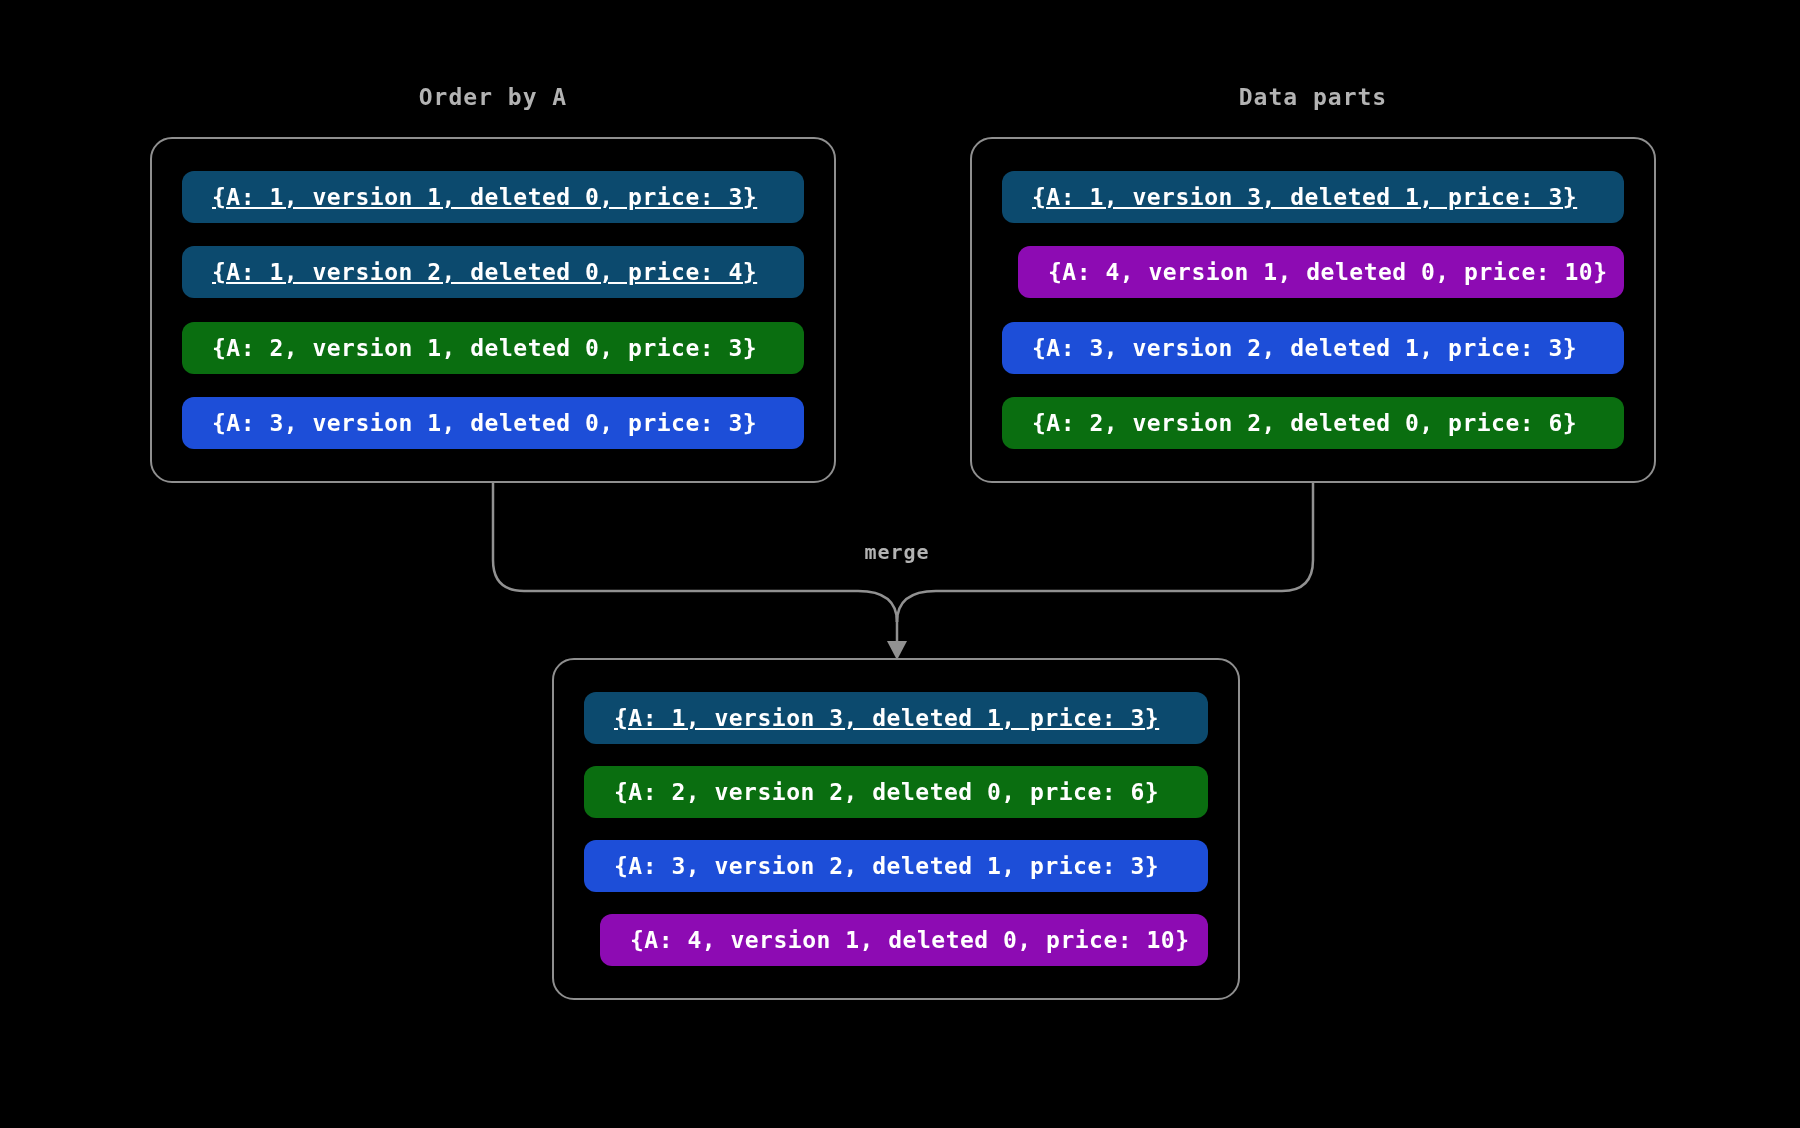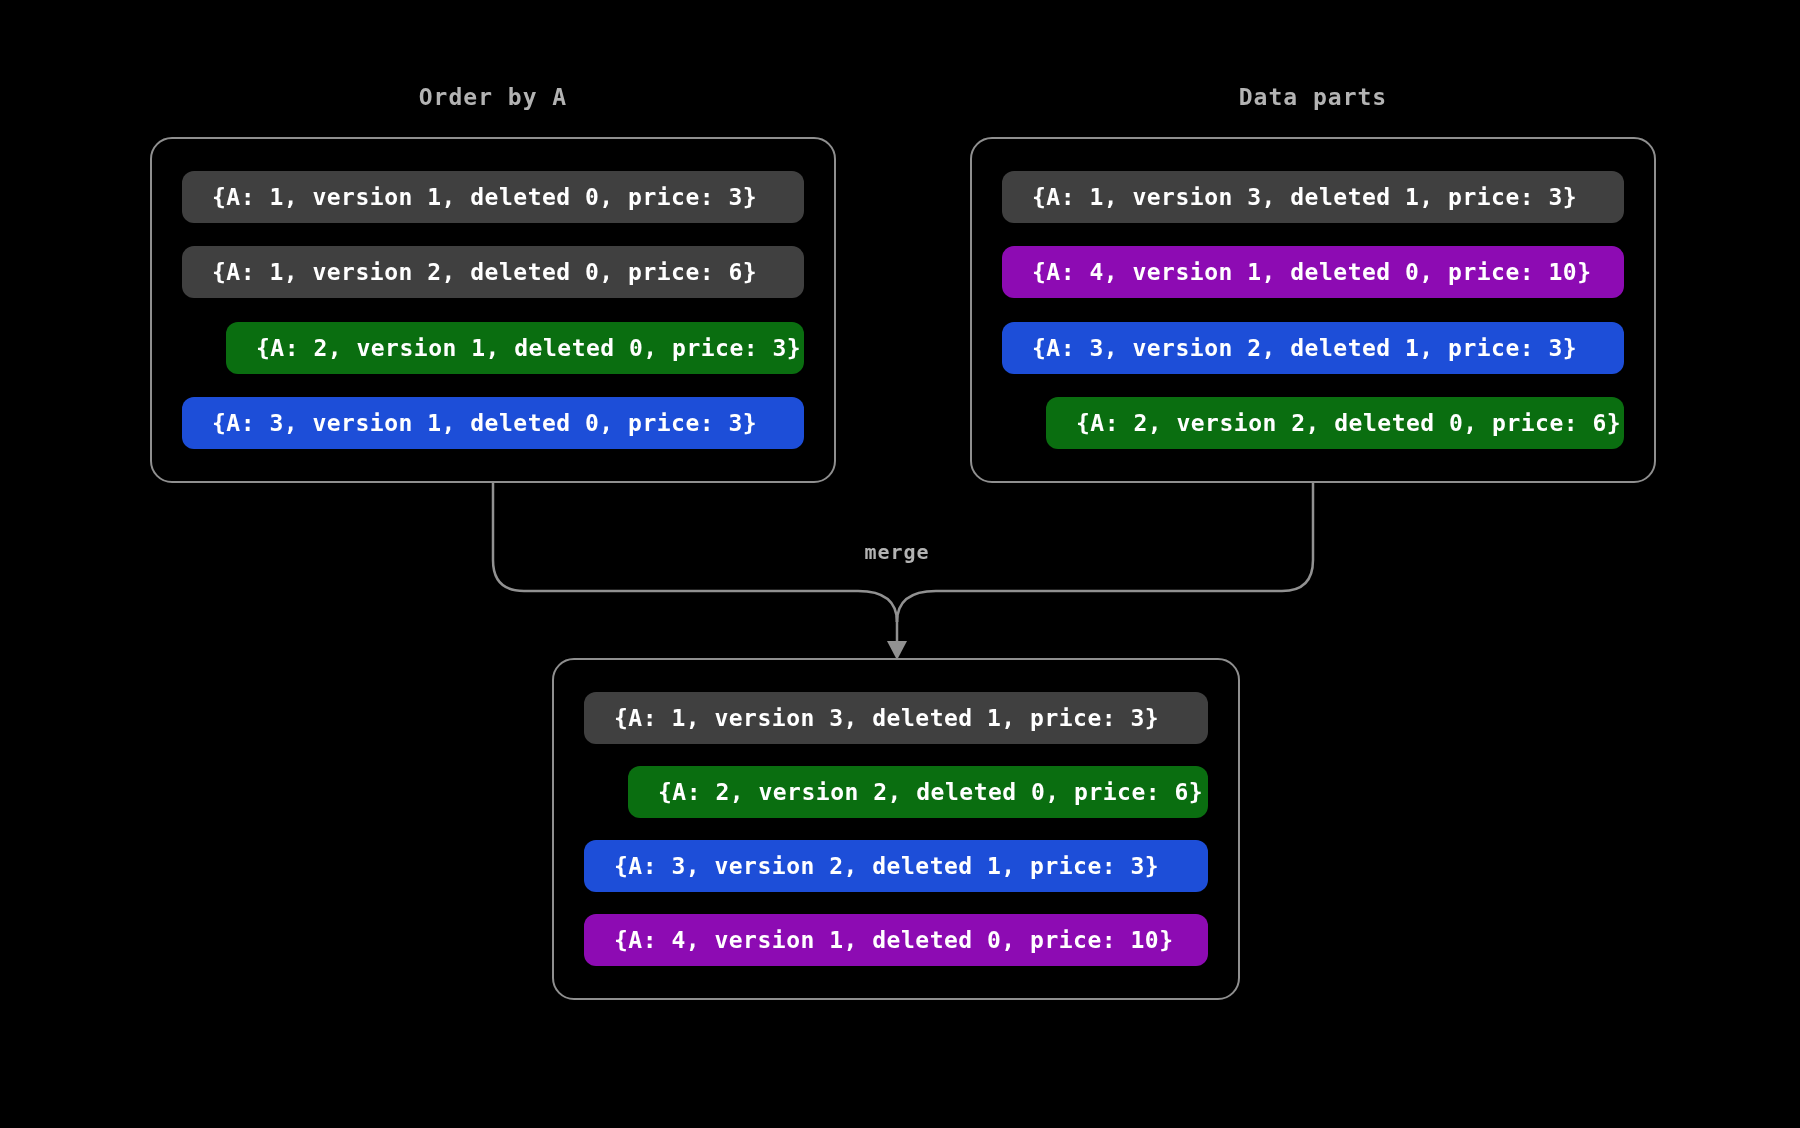--- a/index.html
+++ b/index.html
@@ -36,24 +36,24 @@
     height: 52px;
     border-radius: 12px;
     line-height: 52px;
     padding-left: 30px;
     font-size: 23px;
     font-weight: bold;
     color: #ffffff;
     white-space: nowrap;
     letter-spacing: 0.5px;
   }
-  .pill[data-color="blue"]   { background: #404040; }
-  .pill[data-color="green"]  { background: #0a6e10; margin-left: 44px; }
+  .pill[data-color="blue"]   { background: #0c4a6e; text-decoration: underline; }
+  .pill[data-color="green"]  { background: #0a6e10; }
   .pill[data-color="red"]    { background: #1d4ed8; }
-  .pill[data-color="purple"] { background: #8d0bb3; }
+  .pill[data-color="purple"] { background: #8d0bb3; margin-left: 16px; }
   .merge-label {
     position: absolute;
     text-align: center;
     font-size: 20px;
     font-weight: bold;
     color: #b3b3b3;
     letter-spacing: 1px;
   }
   #connector-svg {
     position: absolute; left: 0; top: 0;
@@ -78,21 +78,21 @@
     <path d="M1313,483 L1313,560 Q1313,591 1282,591 L936,591 Q897,591 897,622" fill="none" stroke="#919191" stroke-width="2.5"></path>
     <path d="M897,616 L897,643" fill="none" stroke="#919191" stroke-width="2.5"></path>
     <polygon points="887,641 907,641 897,660" fill="#919191"></polygon>
   </svg>
 
   <div class="box-title" id="title-data-parts">Data parts</div>
   <div class="box-title" id="title-order-by-a">Order by A</div>
 
   <div class="part-box" id="box-order-by-a">
     <div class="pill" data-color="blue">{A: 1, version 1, deleted 0, price: 3}</div>
-    <div class="pill" data-color="blue">{A: 1, version 2, deleted 0, price: 6}</div>
+    <div class="pill" data-color="blue">{A: 1, version 2, deleted 0, price: 4}</div>
     <div class="pill" data-color="green">{A: 2, version 1, deleted 0, price: 3}</div>
     <div class="pill" data-color="red">{A: 3, version 1, deleted 0, price: 3}</div>
   </div>
 
   <div class="part-box" id="box-data-parts">
     <div class="pill" data-color="blue">{A: 1, version 3, deleted 1, price: 3}</div>
     <div class="pill" data-color="purple">{A: 4, version 1, deleted 0, price: 10}</div>
     <div class="pill" data-color="red">{A: 3, version 2, deleted 1, price: 3}</div>
     <div class="pill" data-color="green">{A: 2, version 2, deleted 0, price: 6}</div>
   </div>

